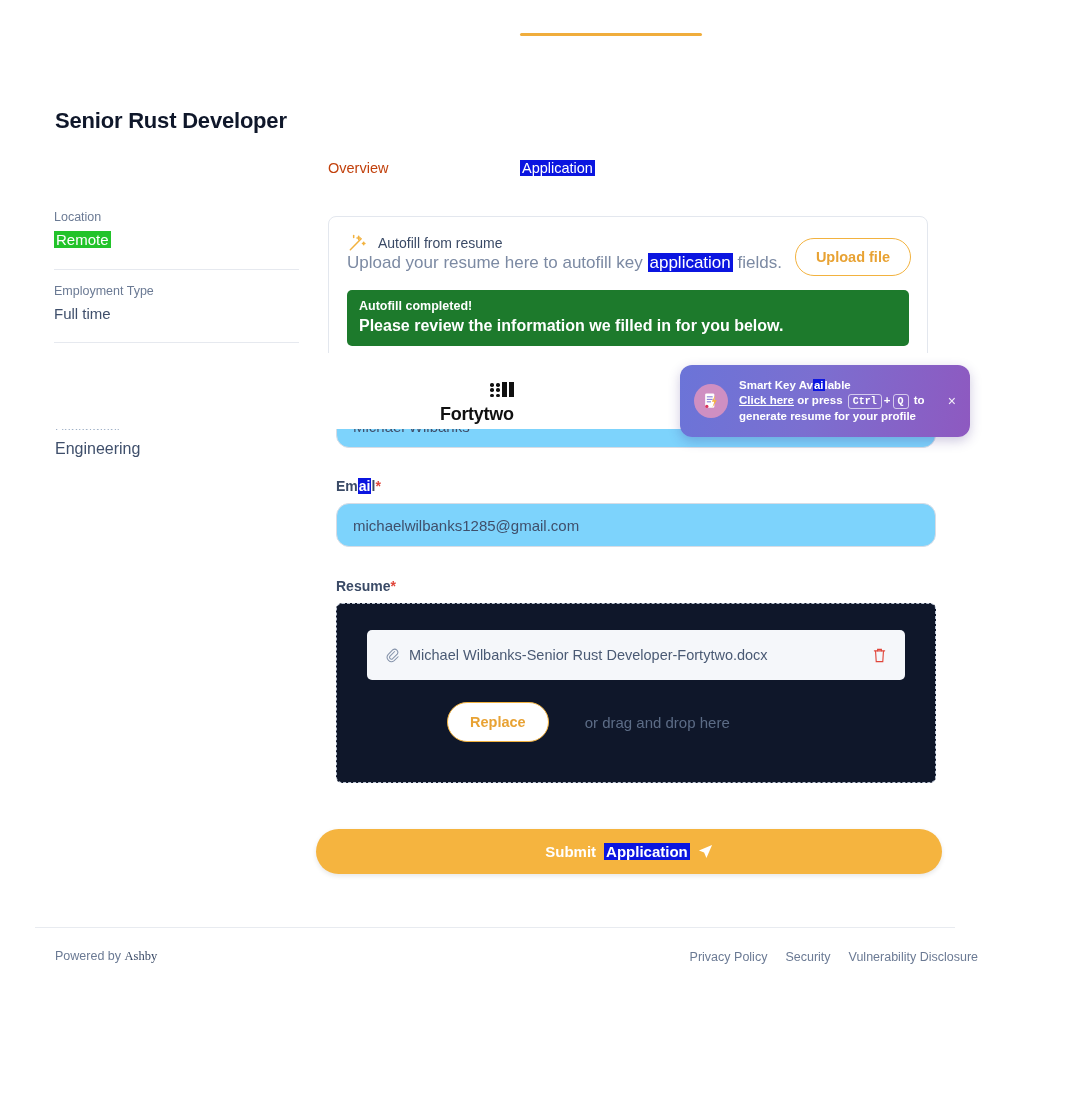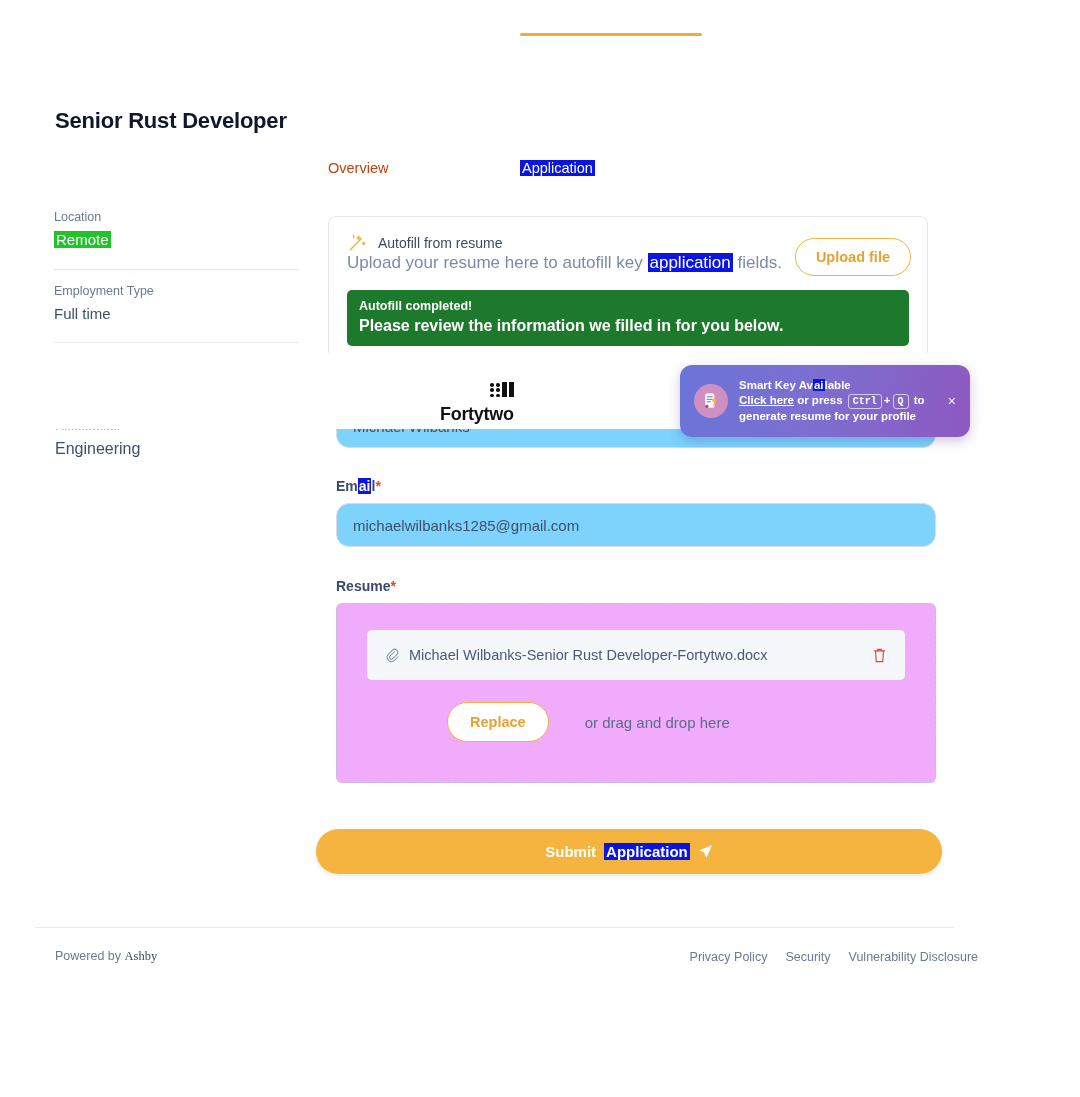--- a/index.html
+++ b/index.html
@@ -95,21 +95,21 @@
     background:#7dd3fc; font-size: 15px; color: #3f4f6b; padding: 0 16px;
     font-family: "Liberation Sans", sans-serif; outline: none;
   }
   .field-name { top: 404px; }
   .field-email { top: 478px; }
 
   
   .field-resume { top: 578px; }
   .dropzone {
     width: 600px; height: 180px; border: 1px dashed #b9c2d1; border-radius: 6px;
-    background:#f0abfc; padding: 26px 30px;
+    background:#0f172a; padding: 26px 30px;
   }
   .file-row {
     background: #f5f7fa; border-radius: 5px; height: 50px;
     display:flex; align-items:center; padding: 0 18px; gap: 10px;
   }
   .clip-icon { width: 14px; height: 16px; flex: 0 0 14px; }
   .file-name { font-size: 14.5px; color: #4a5a74; flex:1; }
   .trash-icon { width: 15px; height: 17px; flex:0 0 15px; cursor:pointer; }
   .dz-actions { display:flex; align-items:center; gap: 36px; margin-top: 22px; padding-left: 80px; }
   .replace-btn {

